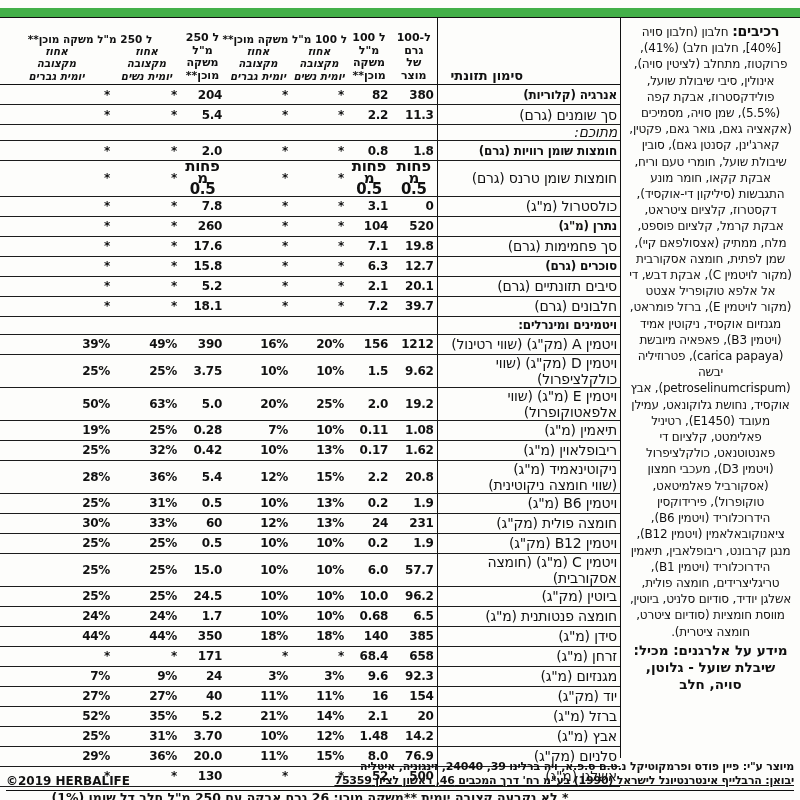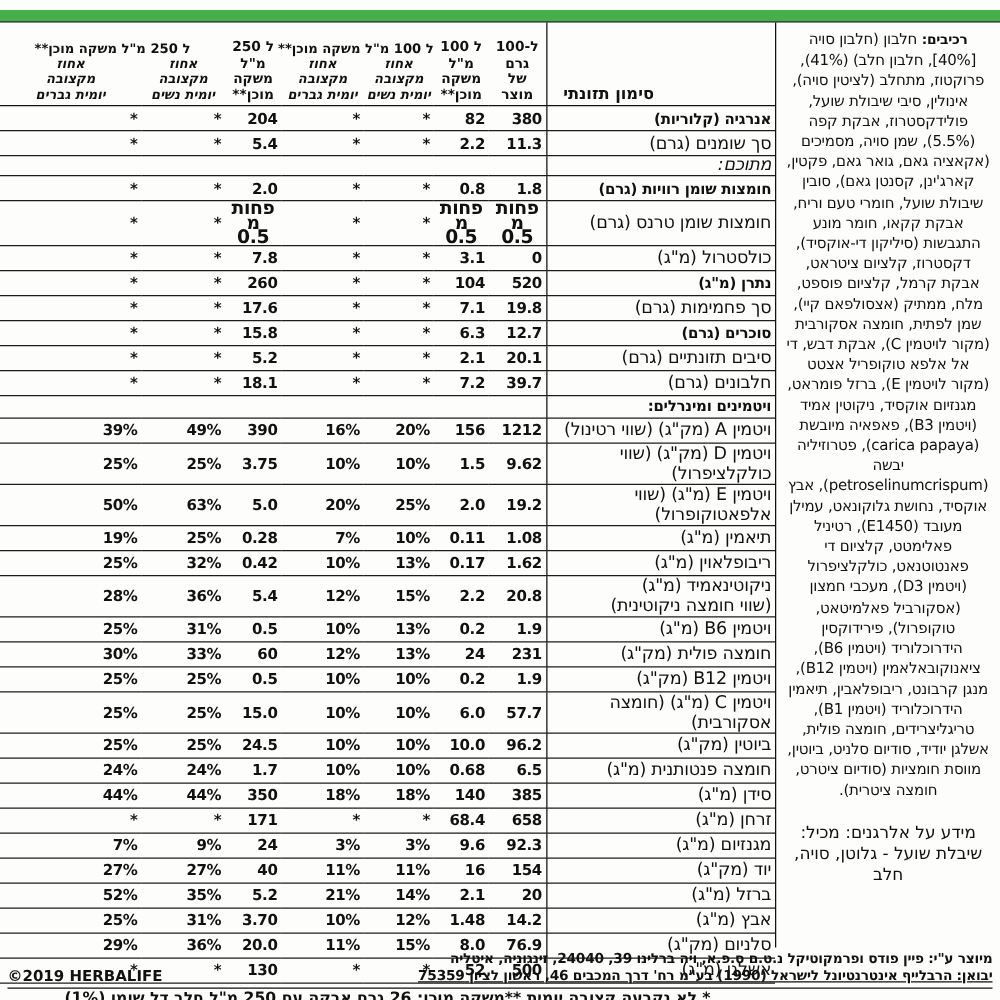--- a/index.html
+++ b/index.html
@@ -12,22 +12,22 @@
   .content{
     position:absolute;top:17px;right:0;width:800px;height:740px;
     display:flex;border-top:1.5px solid #111;
   }
   
   .ingredients{
     width:180px;box-sizing:border-box;border-left:1.5px solid #111;
     padding:5px 8px 0 8px;text-align:center;
   }
   .ing-text{margin:0;font-size:12px;line-height:16.2px;letter-spacing:-0.2px;}
-  .ing-text b{font-size:11px;}
-  .allergens{margin:18px 0 0 0;font-weight:normal;font-size:13.5px;line-height:17px;}
+  .ing-text b{font-size:14px;}
+  .allergens{margin:2px 0 0 0;font-weight:bold;font-size:13.5px;line-height:17px;}
   
   .table-area{width:620px;}
   table{width:620px;border-collapse:collapse;table-layout:fixed;direction:rtl;}
   th,td{padding:0 3px;vertical-align:bottom;}
   thead th{
     height:64px;vertical-align:bottom;font-weight:bold;font-size:11px;
     line-height:12.5px;text-align:center;border-bottom:1.5px solid #111;padding-bottom:2px;
   }
   thead th.label{
     text-align:left;font-size:13px;border-left:1.5px solid #111;padding-left:13px;

